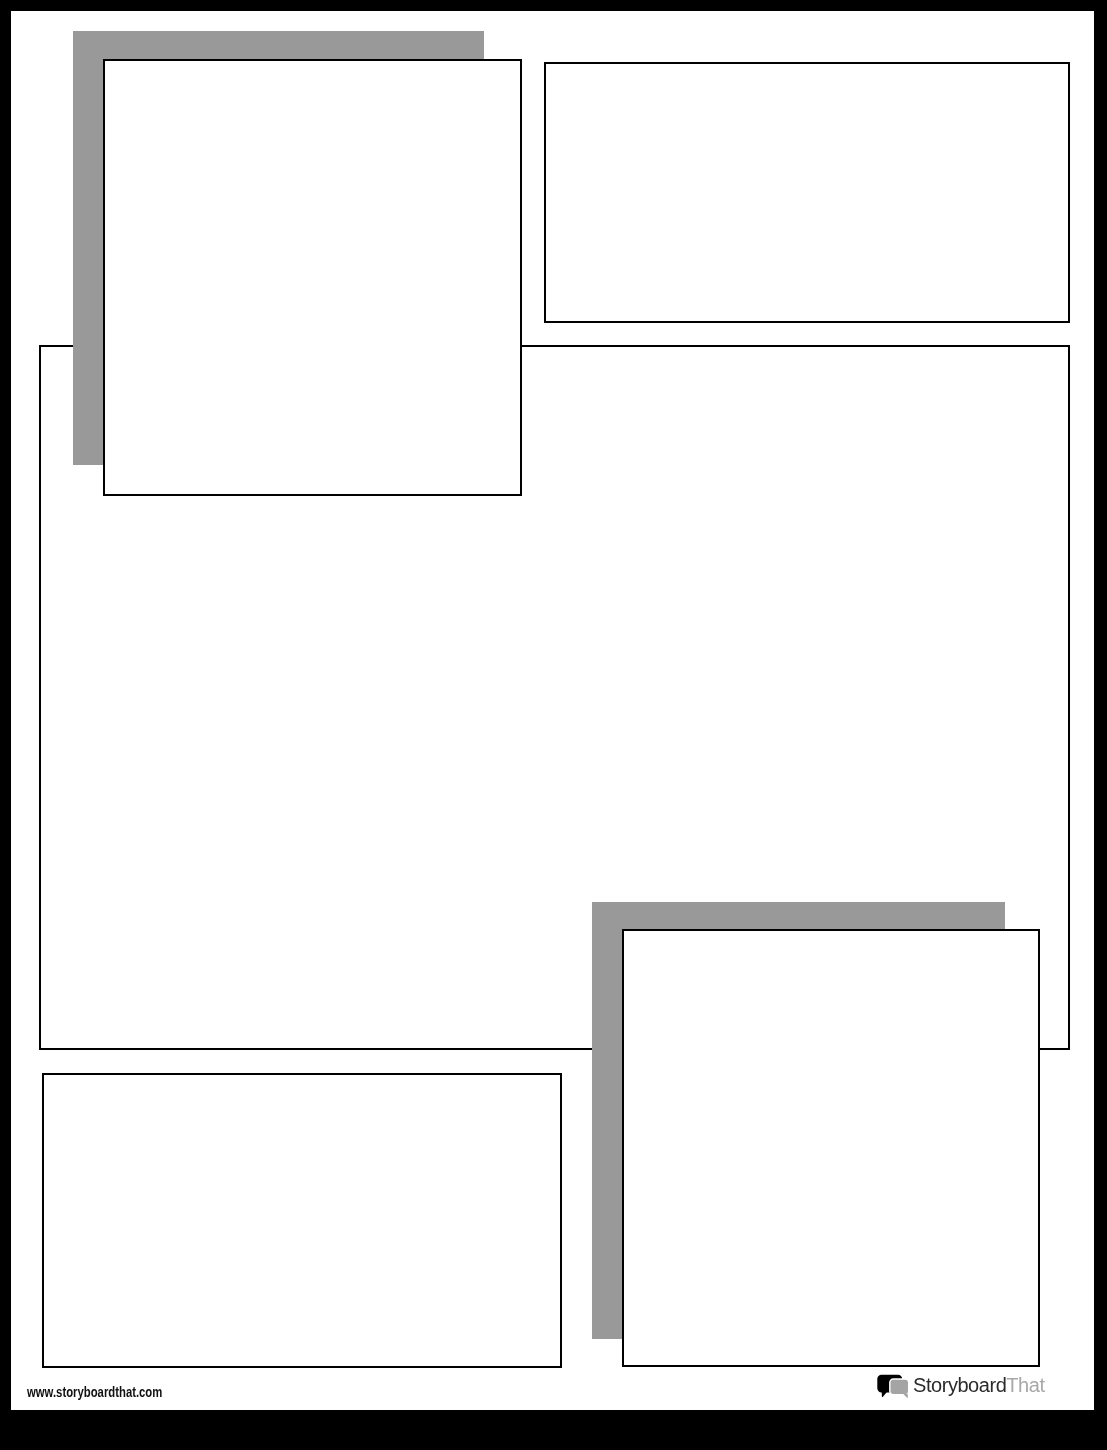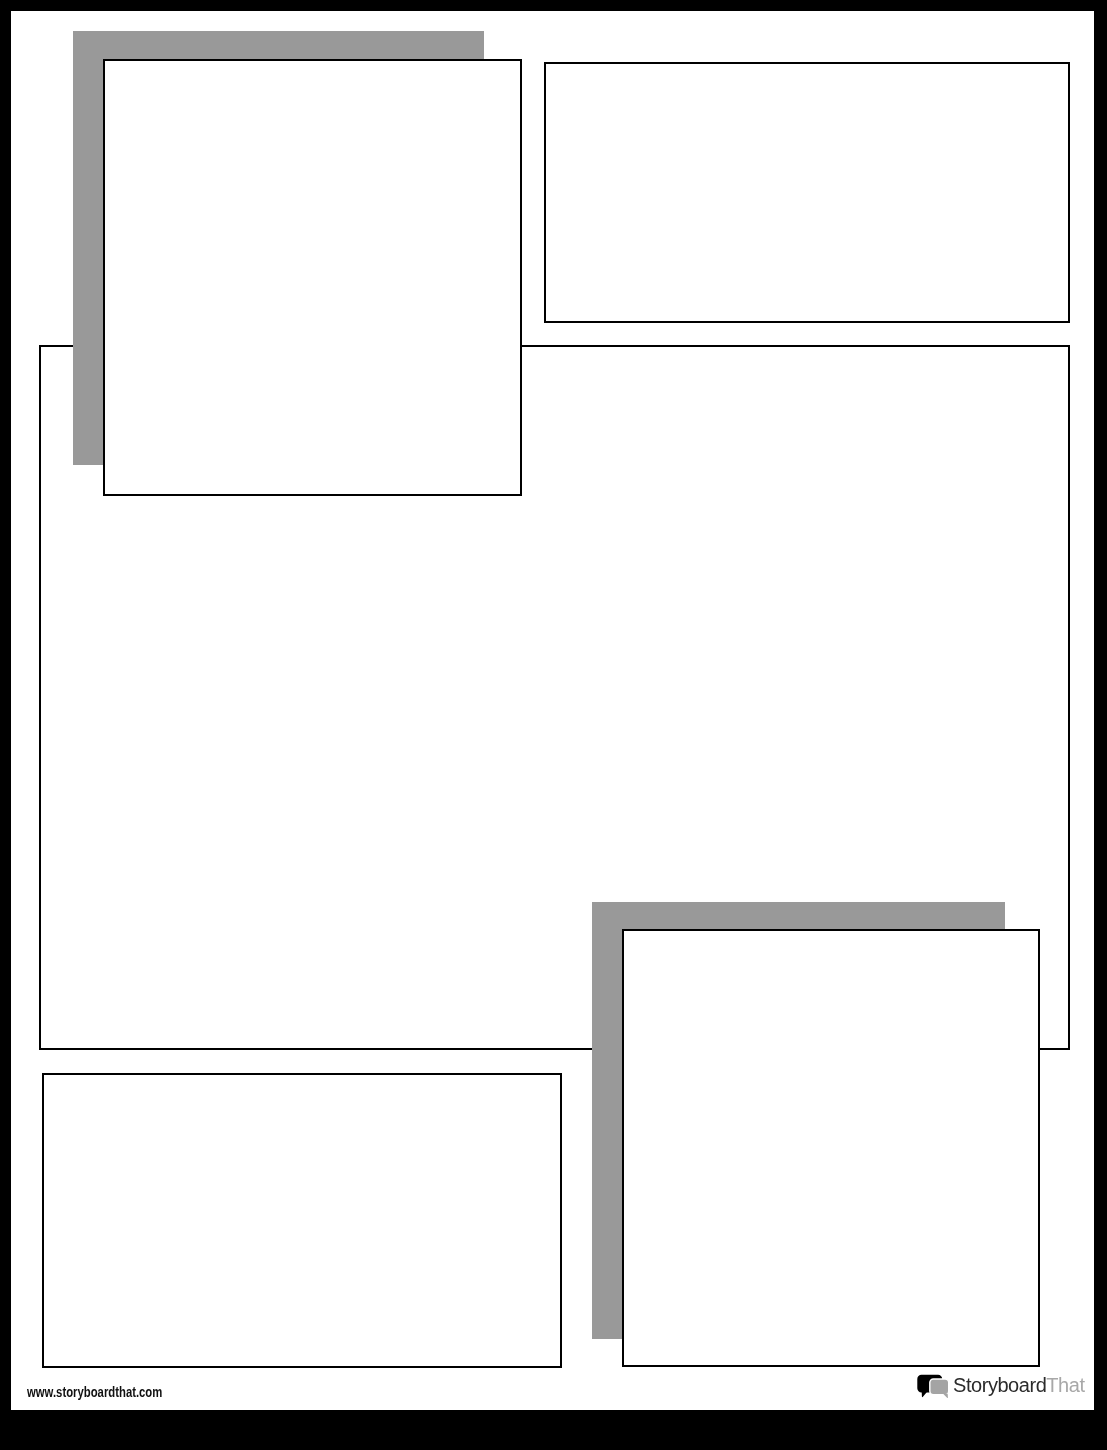--- a/index.html
+++ b/index.html
@@ -23,21 +23,21 @@
 <div class="box" style="left:544.3px;top:62.1px;width:525.8px;height:261.3px"></div>
 
 <div class="box" style="left:42.2px;top:1072.8px;width:520.2px;height:295.6px"></div>
 
 <div class="shadow" style="left:591.5px;top:902px;width:413.5px;height:437px"></div>
 
 <div class="box" style="left:621.6px;top:928.6px;width:418.8px;height:438.3px"></div>
 
 <div class="abs" style="left:27px;top:1384.9px;font-weight:bold;font-size:14px;line-height:14px;color:#111;transform:scaleX(0.808);transform-origin:0 0">www.storyboardthat.com</div>
 
-<div class="abs" style="left:916px;top:1373px;width:172px;height:28px">
+<div class="abs" style="left:876px;top:1373px;width:172px;height:28px">
   <svg width="172" height="28" viewBox="0 0 172 28">
 
     <g>
       <path d="M5.5,1.7 h16.5 a4.2,4.2 0 0 1 4.2,4.2 v9.3 a4.2,4.2 0 0 1 -4.2,4.2 h-16.5 a4.2,4.2 0 0 1 -4.2,-4.2 v-9.3 a4.2,4.2 0 0 1 4.2,-4.2 z" fill="#000"></path>
       <path d="M5.7,18.5 h5.6 l-4.35,5.3 q-1,1.05 -1.05,-0.5 z" fill="#000"></path>
     </g>
 
     <g>
       <path d="M17.4,6 h11.7 a3.6,3.6 0 0 1 3.6,3.6 v8.4 a3.6,3.6 0 0 1 -3.6,3.6 h-11.7 a3.6,3.6 0 0 1 -3.6,-3.6 v-8.4 a3.6,3.6 0 0 1 3.6,-3.6 z" fill="#a4a4a4" stroke="#fff" stroke-width="1.4"></path>
       <path d="M27.1,20.8 h4.6 l0.2,3.7 q0.05,1 -0.85,0.25 z" fill="#a4a4a4"></path>

